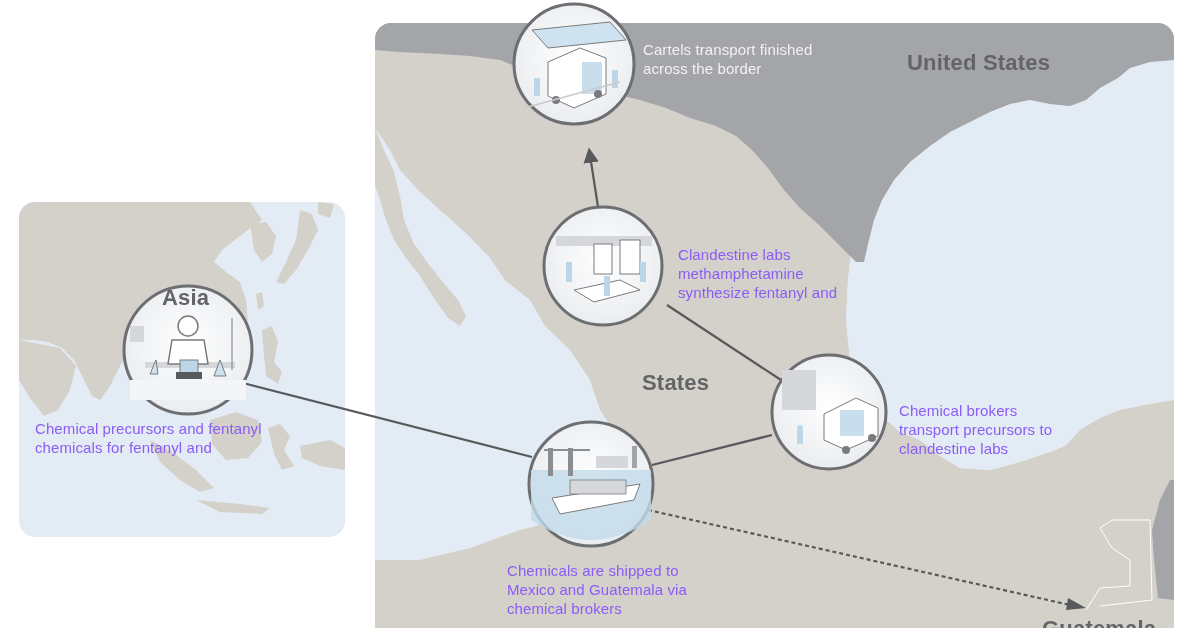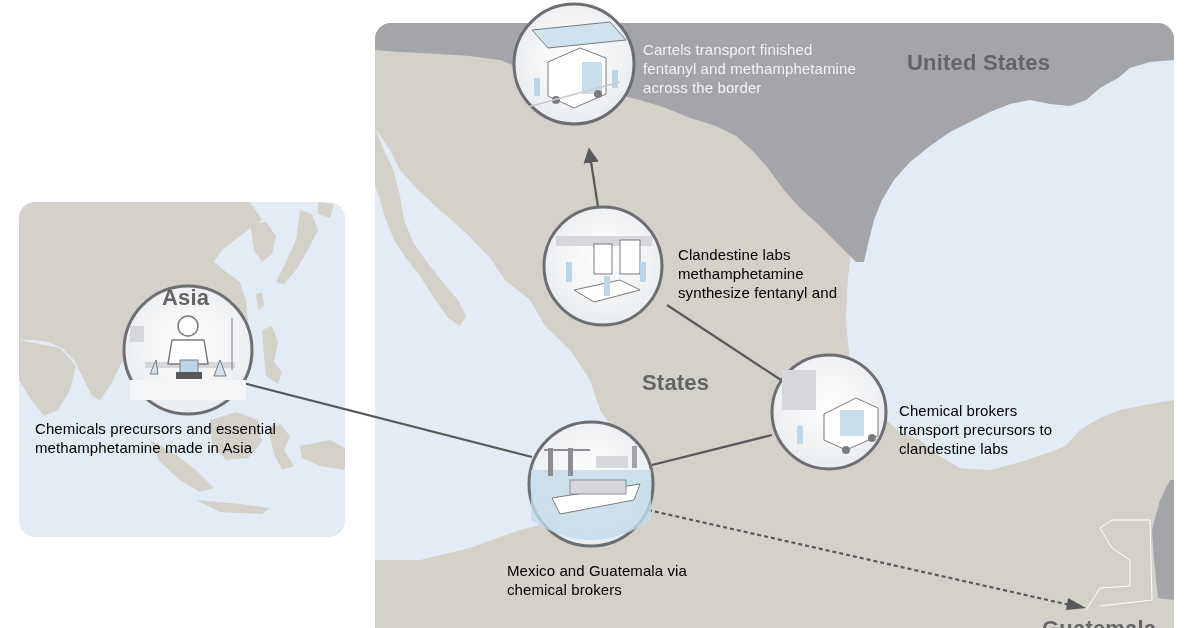--- a/index.html
+++ b/index.html
@@ -5,21 +5,21 @@
   html, body { margin: 0; padding: 0; }
   body {
     width: 1200px; height: 628px; overflow: hidden;
     background: #ffffff;
     font-family: "Liberation Sans", "DejaVu Sans", sans-serif;
     position: relative;
   }
   .stage { position: absolute; left: 0; top: 0; width: 1200px; height: 628px; }
   svg.map { position: absolute; left: 0; top: 0; width: 1200px; height: 628px; }
   .label {
-    position: absolute; color: #000000; font-size: 15px; line-height: 19px;
+    position: absolute; color: #8b5cf6; font-size: 15px; line-height: 19px;
     font-weight: 300; letter-spacing: 0.1px;
   }
   .label.light { color: #f2f2f2; }
   .country {
     position: absolute; font-weight: bold; color: #636466; font-size: 22px;
     letter-spacing: 0.2px;
   }
 </style>
 </head>
 <body>
@@ -153,39 +153,39 @@
       <line x1="524" y1="108" x2="620" y2="82" stroke="#c8cacd" stroke-width="1.5"></line>
     </g>
   </svg>
 
   <div class="country" style="left:162px; top:254px;margin-top:31px;">Asia</div>
   <div class="country" style="left:907px; top:50px;">United States</div>
   <div class="country" style="left:642px; top:370px;">States</div>
   <div class="country" style="left:1042px; top:616px;">Guatemala</div>
 
   <div class="label" style="left:35px; top:419px; width:260px;">
-    <div>Chemicals precursors and essential</div>
-    <div>methamphetamine made in Asia</div>
+    <div>Chemical precursors and fentanyl</div>
+    <div>chemicals for fentanyl and</div>
   </div>
 
   <div class="label" style="left:507px; top:561px; width:220px;">
+    <div>Chemicals are shipped to</div>
     <div>Mexico and Guatemala via</div>
     <div>chemical brokers</div>
   </div>
 
   <div class="label" style="left:899px; top:401px; width:200px;">
     <div>Chemical brokers</div>
     <div>transport precursors to</div>
     <div>clandestine labs</div>
   </div>
 
   <div class="label" style="left:678px; top:245px; width:200px;">
     <div>Clandestine labs</div>
     <div>methamphetamine</div>
     <div>synthesize fentanyl and</div>
   </div>
 
   <div class="label light" style="left:643px; top:40px; width:240px;">
     <div>Cartels transport finished</div>
-    <div>fentanyl and methamphetamine</div>
     <div>across the border</div>
   </div>
 </div>
 
 </body></html>

